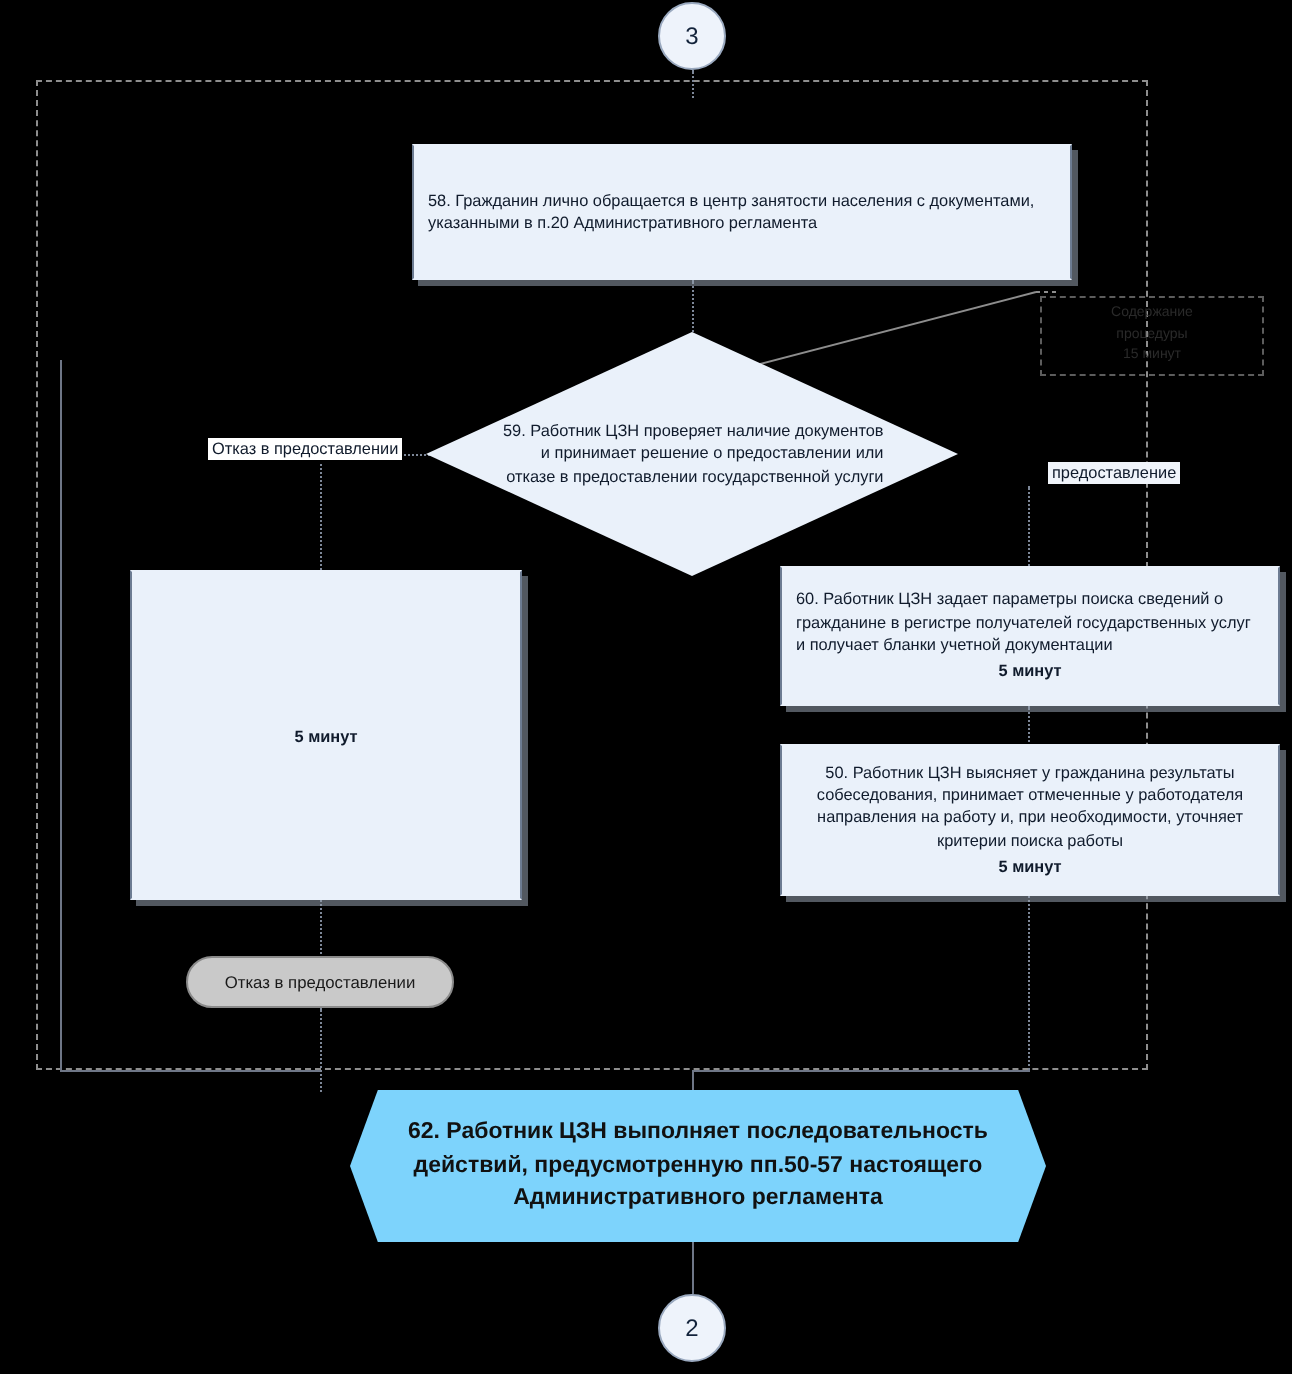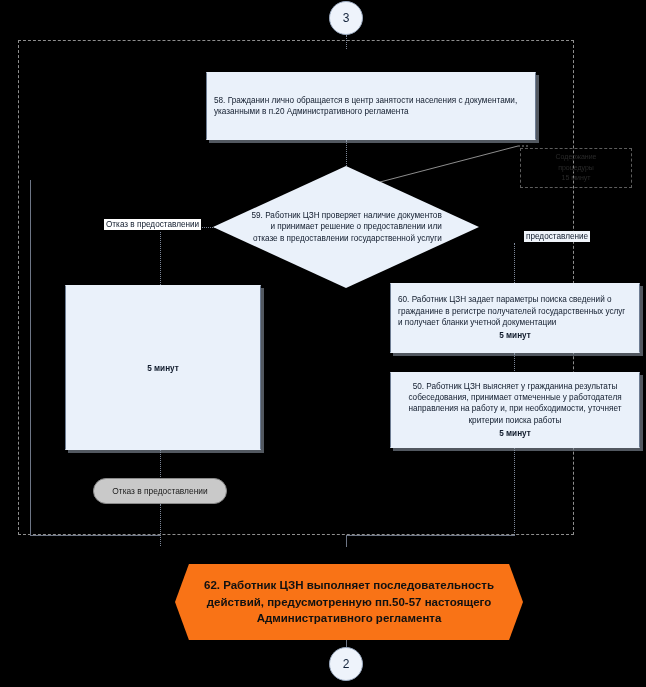--- a/index.html
+++ b/index.html
@@ -104,27 +104,26 @@
     align-items: center;
     justify-content: center;
     font-size: 8.4px;
     color: #1a1a1a;
     z-index: 4;
   }
 
   
   .hexagon {
     position: absolute;
-    background: #f97316;
+    background: #7dd3fc;
     clip-path: polygon(4% 0%, 96% 0%, 100% 50%, 96% 100%, 4% 100%, 0% 50%);
     display: flex;
     align-items: center;
     justify-content: center;
     z-index: 4;
-    margin-top: 19px;
   }
   .hexagon .hx-text {
     text-align: center;
     font-size: 11.5px;
     font-weight: bold;
     line-height: 1.45;
     color: #111111;
     padding: 0 26px;
   }
 

